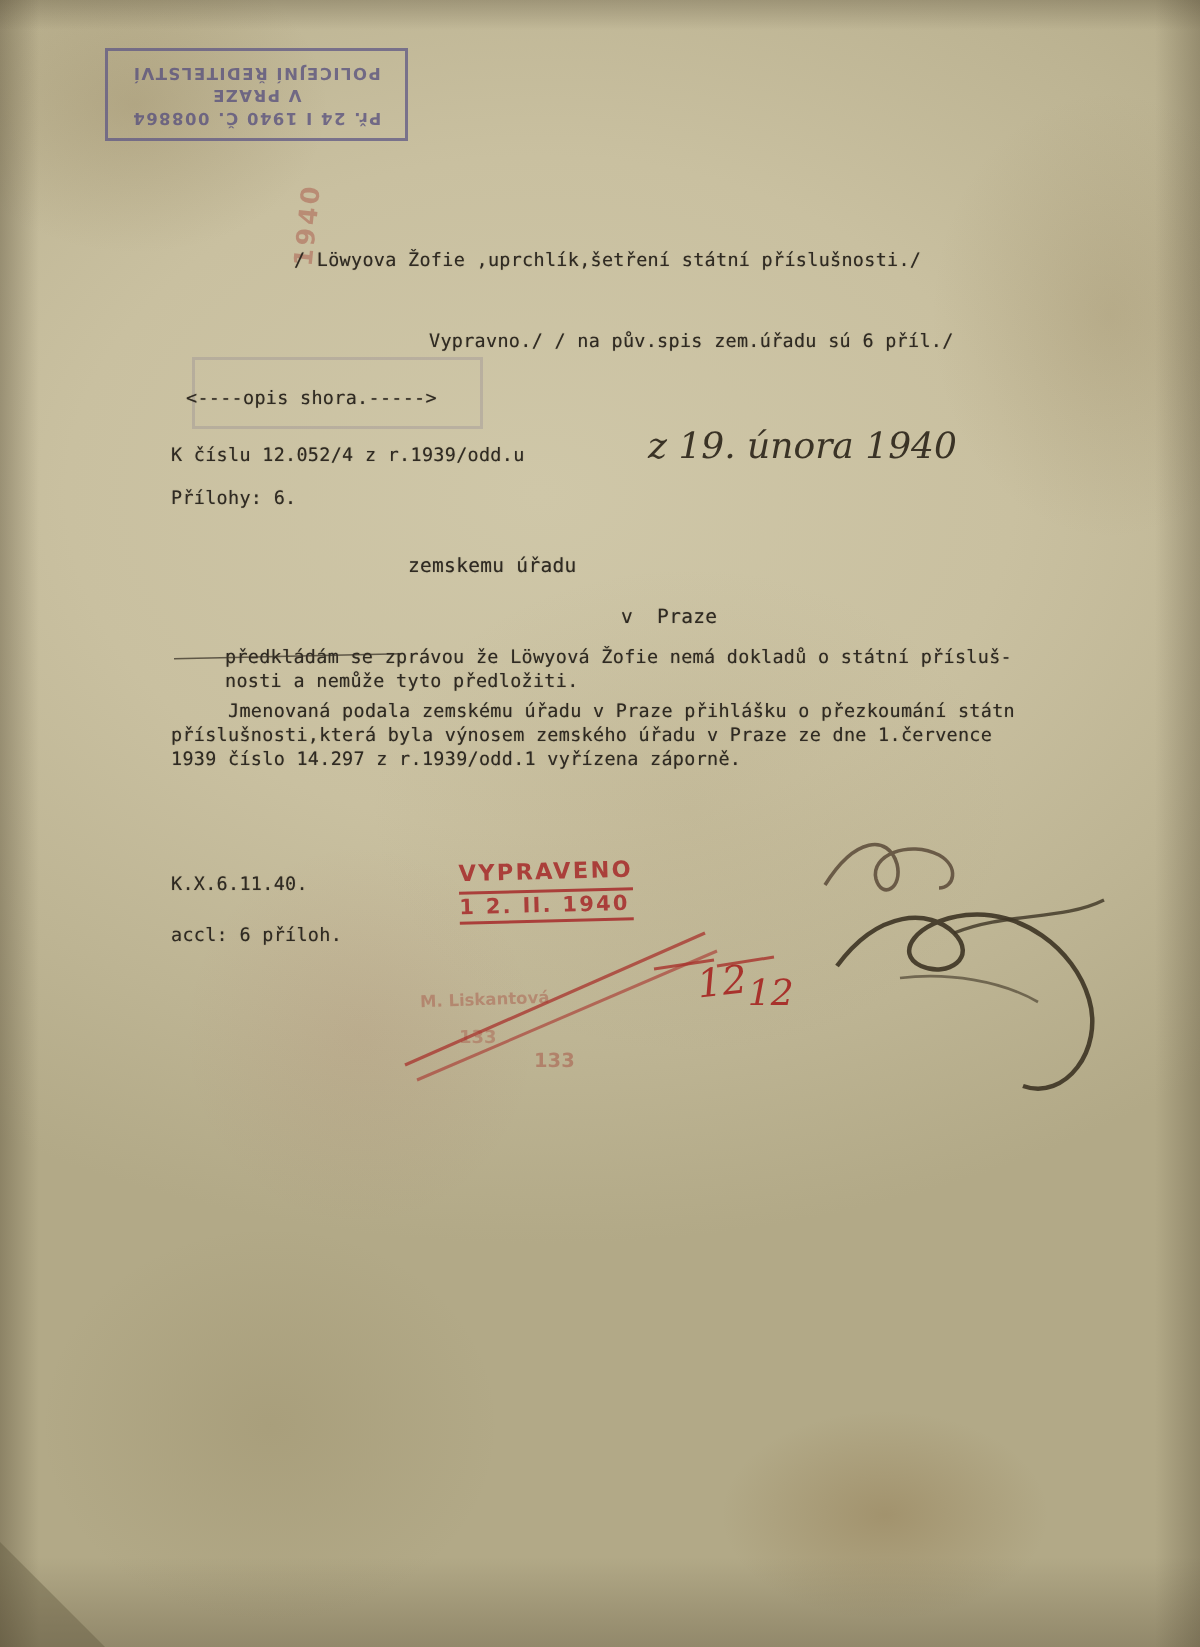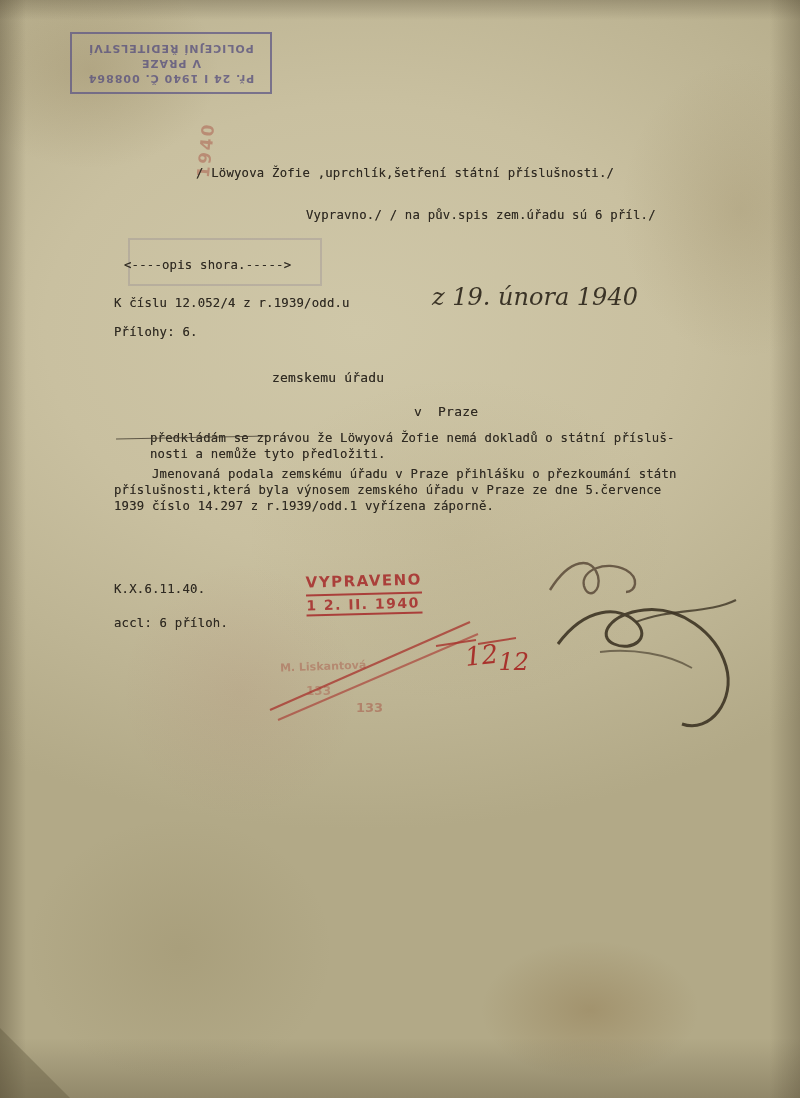--- a/index.html
+++ b/index.html
@@ -151,39 +151,39 @@
     <span class="stamp-line">Př. 24 I 1940 Č. 008864</span>
     <span class="stamp-line">V PRAZE</span>
     <span class="stamp-line">POLICEJNÍ ŘEDITELSTVÍ</span>
   </div>
 
   <div class="stamp-box" style="left:128px; top:238px; width:190px; height:44px; opacity:0.18; border-width:2px;"></div>
 
   <div class="red-faint" style="left:178px; top:140px; font-size:17px; transform:rotate(-84deg); letter-spacing:2px;">1940</div>
 
   <div class="tw" style="left:196px; top:166px;">/ Löwyova Žofie ,uprchlík,šetření státní příslušnosti./</div>
-  <div class="tw" style="left:286px; top:208px;margin-left:20px;">Vypravno./ / na pův.spis zem.úřadu sú 6 příl./</div>
+  <div class="tw" style="left:286px; top:220px;">Vypravno./ / na pův.spis zem.úřadu sú 6 příl./</div>
 
   <div class="tw" style="left:124px; top:258px;">&lt;----opis shora.-----&gt;</div>
 
   <div class="tw" style="left:114px; top:296px;">K číslu 12.052/4 z r.1939/odd.u</div>
 
   <div class="hand" style="left:432px; top:283px; font-size:24px;">z 19. února 1940</div>
 
   <div class="tw" style="left:114px; top:325px;">Přílohy: 6.</div>
 
   <div class="tw" style="left:272px; top:370px; font-size:13px;">zemskemu úřadu</div>
   <div class="tw" style="left:414px; top:404px; font-size:13px;">v  Praze</div>
 
   <div class="tw" style="left:114px; top:430px; line-height:16px;margin-left:36px;">předkládám se zprávou že Löwyová Žofie nemá dokladů o státní přísluš-
 nosti a nemůže tyto předložiti.</div>
   <div class="strike" style="left:116px; top:437px; width:152px; transform:rotate(-1.2deg);"></div>
 
   <div class="tw" style="left:114px; top:466px; line-height:16px;">     Jmenovaná podala zemskému úřadu v Praze přihlášku o přezkoumání státn
-příslušnosti,která byla výnosem zemského úřadu v Praze ze dne 5.července
+příslušnosti,která byla výnosem zemského úřadu v Praze ze dne 1.července
 1939 číslo 14.297 z r.1939/odd.1 vyřízena záporně.</div>
 
 
   <div class="tw" style="left:114px; top:582px;">K.X.6.11.40.</div>
   <div class="tw" style="left:114px; top:616px;">accl: 6 příloh.</div>
 
   <div class="red-stamp" style="left:306px; top:572px;">
     <span class="rs-title">VYPRAVENO</span>
     <span class="rs-date">1 2. II. 1940</span>
   </div>

